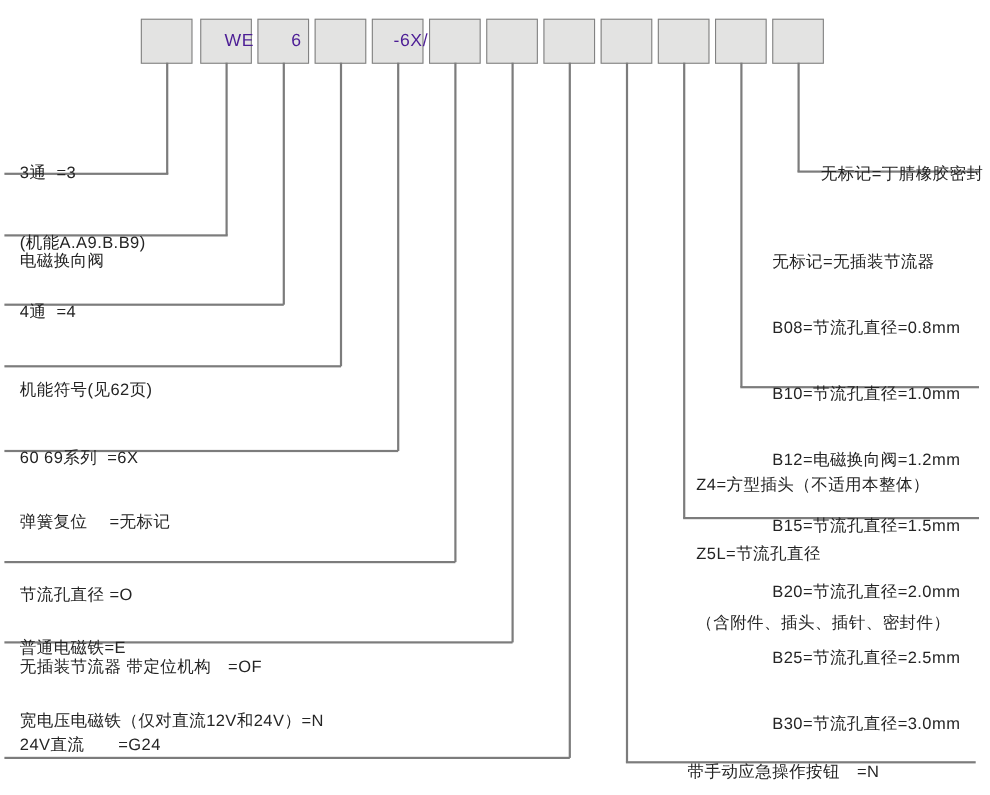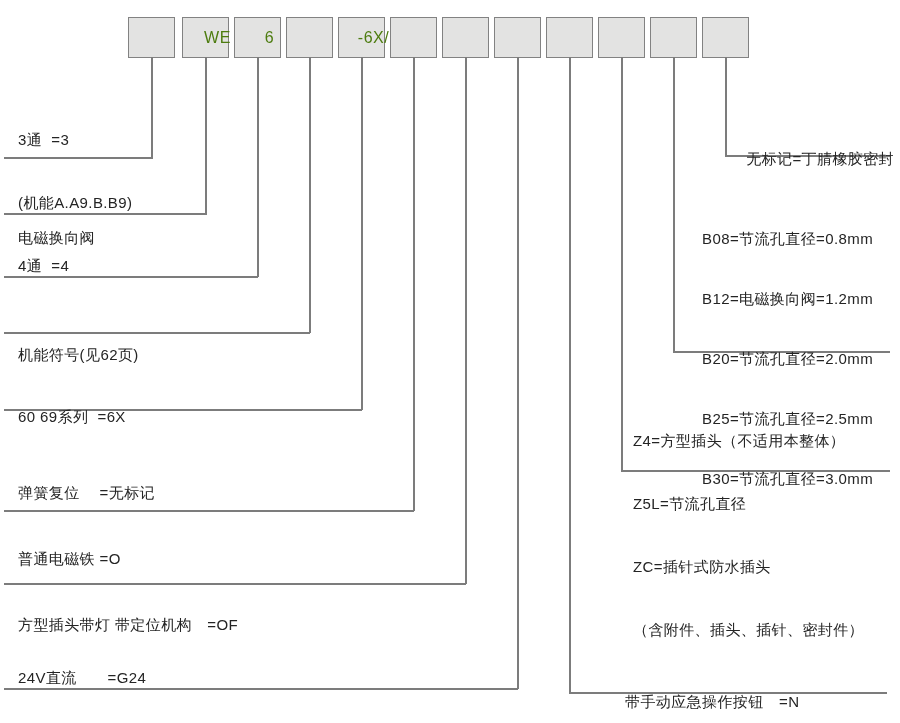--- a/index.html
+++ b/index.html
@@ -2,21 +2,21 @@
 <html style="--box-fill: #e3e3e2; --box-border: #828282; --line: #7c7c7c;"><head>
 <meta charset="utf-8">
 <style>
   html,body{margin:0;padding:0;background:#ffffff;}
   body{width:900px;height:723px;position:relative;overflow:hidden;
        font-family:"Liberation Sans","DejaVu Sans",sans-serif;color:#262626;}
   .canvas{position:absolute;left:0;top:0;width:900px;height:723px;background:#fff;}
   .code-box{position:absolute;top:17px;width:47px;height:41px;box-sizing:border-box;
             background:var(--box-fill,#e3e3e2);border:1.5px solid var(--box-border,#828282);
             display:flex;align-items:center;justify-content:center;
-            font-size:16px;color:#4d7c0f;letter-spacing:0.5px;padding-left:24px;}
+            font-size:16px;color:#4c1d95;letter-spacing:0.5px;padding-left:24px;}
   .vline{position:absolute;width:1.5px;background:var(--line,#7c7c7c);}
   .hline{position:absolute;height:1.5px;background:var(--line,#7c7c7c);}
   .tblock{position:absolute;font-size:15px;line-height:21px;white-space:pre;
           letter-spacing:0.4px;color:#242424;}
   .tblock.right{text-align:right;}
 </style>
 </head>
 <body>
 
 <div class="canvas">
@@ -54,66 +54,72 @@
   <div class="hline" style="left:4px;top:409px;width:358px"></div>
   <div class="hline" style="left:4px;top:510px;width:410px"></div>
   <div class="hline" style="left:4px;top:583px;width:462px"></div>
   <div class="hline" style="left:4px;top:688px;width:514px"></div>
 
   <div class="hline" style="left:569px;top:692px;width:318px"></div>
   <div class="hline" style="left:621px;top:470px;width:269px"></div>
   <div class="hline" style="left:673px;top:351px;width:217px"></div>
   <div class="hline" style="left:725px;top:155px;width:165px"></div>
 
-  <div class="tblock" style="left:18px;top:87px;line-height:21px">
+  <div class="tblock" style="left:18px;top:105px;line-height:21px">
     <div>3通  =3</div>
     <div>(机能A.A9.B.B9)</div>
     <div>4通  =4</div>
   </div>
 
   <div class="tblock" style="left:18px;top:185px">
     <div>电磁换向阀</div>
   </div>
 
 
   <div class="tblock" style="left:18px;top:302px">
     <div>机能符号(见62页)</div>
   </div>
 
   <div class="tblock" style="left:18px;top:362px;line-height:22px">
     <div>60 69系列  =6X</div>
   </div>
 
-  <div class="tblock" style="left:18px;top:438px;line-height:22px">
+  <div class="tblock" style="left:18px;top:420px;line-height:22px">
     <div>弹簧复位　 =无标记</div>
-    <div>普通电磁铁 =O</div>
-    <div>方型插头带灯 带定位机构　=OF</div>
+    <div>节流孔直径 =O</div>
+    <div>无插装节流器 带定位机构　=OF</div>
   </div>
 
+  <div class="tblock" style="left:18px;top:535px;line-height:22px">
+    <div>普通电磁铁=E</div>
+    <div>宽电压电磁铁（仅对直流12V和24V）=N</div>
+  </div>
 
   <div class="tblock" style="left:18px;top:625px;line-height:21px">
     <div>24V直流　　=G24</div>
     
     
   </div>
 
   <div class="tblock" style="left:625px;top:649px">
     <div>带手动应急操作按钮　=N</div>
   </div>
 
   <div class="tblock" style="left:633px;top:388px;line-height:21px">
     <div>Z4=方型插头（不适用本整体）</div>
     <div>Z5L=节流孔直径</div>
-    <div>ZC=插针式防水插头</div>
     <div>（含附件、插头、插针、密封件）</div>
   </div>
 
   <div class="tblock" style="left:702px;top:189px;line-height:20px">
+    <div>无标记=无插装节流器</div>
     <div>B08=节流孔直径=0.8mm</div>
+    <div>B10=节流孔直径=1.0mm</div>
     <div>B12=电磁换向阀=1.2mm</div>
+    <div>B15=节流孔直径=1.5mm</div>
     <div>B20=节流孔直径=2.0mm</div>
     <div>B25=节流孔直径=2.5mm</div>
     <div>B30=节流孔直径=3.0mm</div>
   </div>
 
   <div class="tblock right" style="right:6px;top:104px;line-height:22px">
     <div>无标记=丁腈橡胶密封</div>
   </div>
 
 </div>

